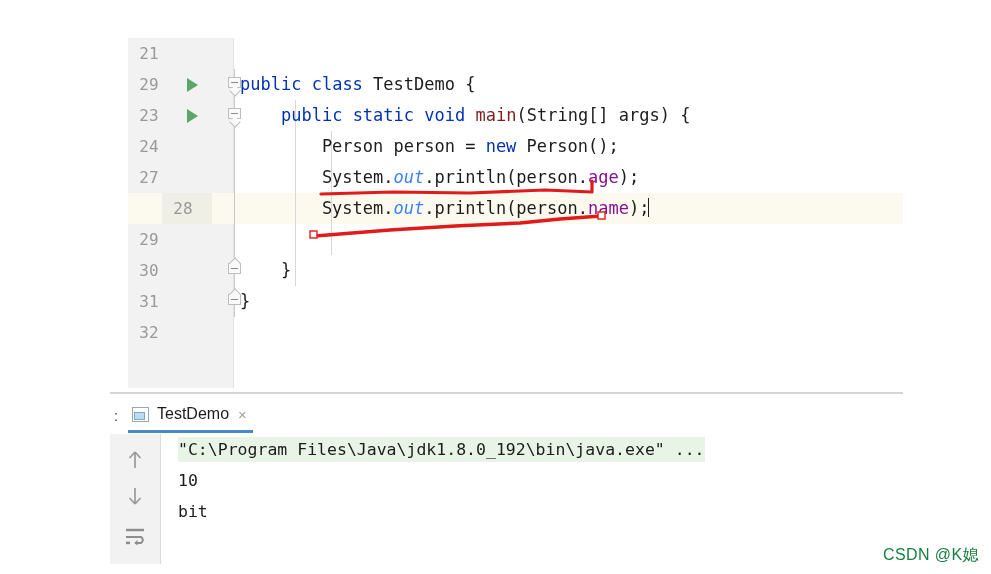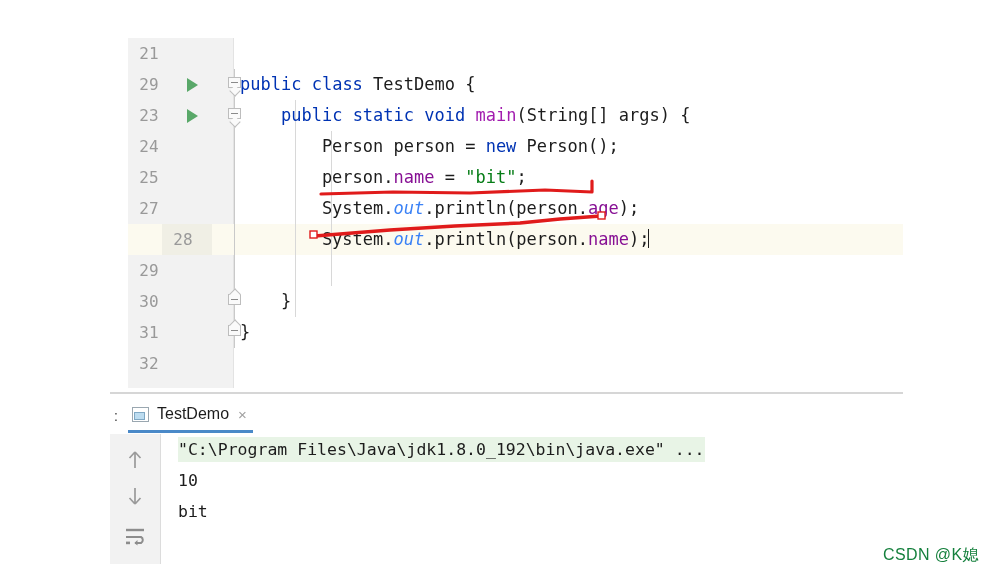--- a/index.html
+++ b/index.html
@@ -166,21 +166,21 @@
     top: 0;
     height: 31px;
     font-family: "DejaVu Sans Mono", monospace;
     font-size: 17px;
     color: #1c1c1c;
     text-align: center;
   }
 
   .kw   { color: #0033b3; }
   .type { color: #1c1c1c; }
-  .meth { color: #a21caf; }
+  .meth { color: #7f1d1d; }
   .fld  { color: #871094; }
   .str  { color: #067d17; }
   .num  { color: #1750eb; }
   .stat { color: #3b82f6; font-style: italic; }
 
   .caret {
     display: inline-block;
     width: 1px;
     height: 19px;
     background: #1c1c1c;
@@ -317,21 +317,20 @@
 </head>
 <body>
 
 <div id="editor">
   <div class="gutter-bg"></div>
   <div class="code-rows" id="code-rows">
       <div class="row"><div class="lineno-cell">21</div><div class="run-cell"></div><div class="fold-cell"></div><div class="code-cell"></div></div>
       <div class="row"><div class="lineno-cell">29</div><div class="run-cell"><div class="run-tri"></div></div><div class="fold-cell"><div class="fold-line"></div><div class="fold-box down"></div></div><div class="code-cell"><span class="kw">public</span><span> </span><span class="kw">class</span><span> </span><span class="type">TestDemo</span><span> {</span></div></div>
       <div class="row"><div class="lineno-cell">23</div><div class="run-cell"><div class="run-tri"></div></div><div class="fold-cell"><div class="fold-line"></div><div class="fold-box down"></div></div><div class="indent-guide"></div><div class="code-cell"><span>    </span><span class="kw">public</span><span> </span><span class="kw">static</span><span> </span><span class="kw">void</span><span> </span><span class="meth">main</span><span>(</span><span class="type">String</span><span>[] args) {</span></div></div>
       <div class="row"><div class="lineno-cell">24</div><div class="run-cell"></div><div class="fold-cell"><div class="fold-line"></div></div><div class="indent-guide"></div><div class="indent-guide g2"></div><div class="code-cell"><span>        Person person = </span><span class="kw">new</span><span> Person();</span></div></div>
-      <div class="row"><div class="lineno-cell">25</div><div class="run-cell"></div><div class="fold-cell"><div class="fold-line"></div></div><div class="indent-guide"></div><div class="indent-guide g2"></div><div class="code-cell"><span>        person.</span><span class="fld">name</span><span> = </span><span class="str">"bit"</span><span>;</span></div></div>
       <div class="row"><div class="lineno-cell">27</div><div class="run-cell"></div><div class="fold-cell"><div class="fold-line"></div></div><div class="indent-guide"></div><div class="indent-guide g2"></div><div class="code-cell"><span>        System.</span><span class="stat">out</span><span>.println(person.</span><span class="fld">age</span><span>);</span></div></div>
       <div class="row current"><div class="lineno-cell">28</div><div class="run-cell"></div><div class="fold-cell"><div class="fold-line"></div></div><div class="indent-guide"></div><div class="indent-guide g2"></div><div class="code-cell"><span>        System.</span><span class="stat">out</span><span>.println(person.</span><span class="fld">name</span><span>);</span><span class="caret"></span></div></div>
       <div class="row"><div class="lineno-cell">29</div><div class="run-cell"></div><div class="fold-cell"><div class="fold-line"></div></div><div class="indent-guide"></div><div class="indent-guide g2"></div><div class="code-cell"></div></div>
       <div class="row"><div class="lineno-cell">30</div><div class="run-cell"></div><div class="fold-cell"><div class="fold-line"></div><div class="fold-box up"></div></div><div class="indent-guide"></div><div class="code-cell"><span>    }</span></div></div>
       <div class="row"><div class="lineno-cell">31</div><div class="run-cell"></div><div class="fold-cell"><div class="fold-line"></div><div class="fold-box up"></div></div><div class="code-cell"><span>}</span></div></div>
       <div class="row"><div class="lineno-cell">32</div><div class="run-cell"></div><div class="fold-cell"></div><div class="code-cell"></div></div>
     </div>
 </div>
 
 <svg id="annotations" viewBox="0 0 991 574" xmlns="http://www.w3.org/2000/svg">

